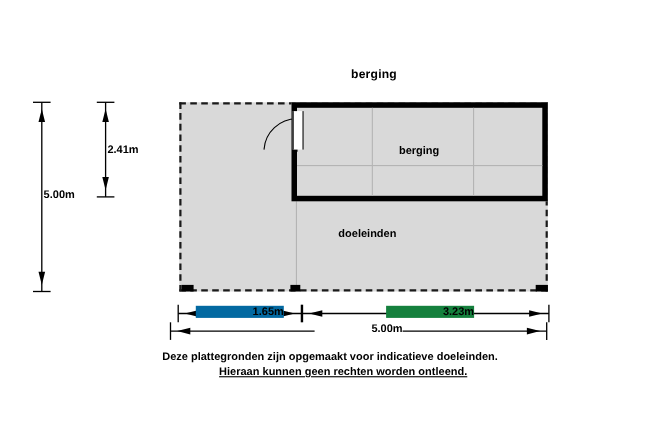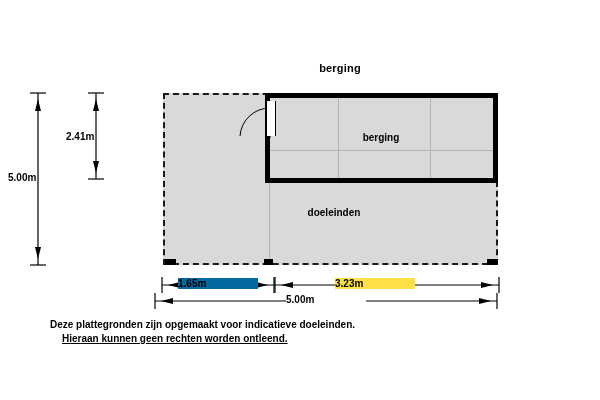--- a/index.html
+++ b/index.html
@@ -54,27 +54,28 @@
     font-weight: bold;
     text-align: center;
     white-space: nowrap;
   }
 
   
   .dim-label {
     font-size: 10px;
     font-weight: bold;
     white-space: nowrap;
-    text-align: left;
+    text-align: right;
   }
 
   
   .footer {
     font-size: 10px;
     font-weight: bold;
+    text-align: center;
     line-height: 14px;
   }
 
   svg { display: block; overflow: visible; }
 </style>
 </head>
 <body>
 
 <div id="root">
 
@@ -132,21 +133,21 @@
   </svg>
   <div class="abs dim-label" style="left:178px; top:278px; width:80px; background:#0369a1;">1.65m</div>
 
   <svg class="abs" style="left:268px; top:275px;" width="238" height="20">
     <line x1="7" y1="10" x2="231" y2="10" stroke="#000000" stroke-width="1.2"></line>
     <line x1="7" y1="2" x2="7" y2="18" stroke="#000000" stroke-width="1.2"></line>
     <line x1="231" y1="2" x2="231" y2="18" stroke="#000000" stroke-width="1.2"></line>
     <polygon points="13,10 25,7 25,13" fill="#000000"></polygon>
     <polygon points="225,10 213,7 213,13" fill="#000000"></polygon>
   </svg>
-  <div class="abs dim-label" style="left:335px; top:278px; width:80px; background:#fde047;">3.23m</div>
+  <div class="abs dim-label" style="left:351px; top:278px; width:80px; background:#15803d;">3.23m</div>
 
   <svg class="abs" style="left:148px; top:291px;" width="356" height="20">
     <line x1="7" y1="10" x2="349" y2="10" stroke="#000000" stroke-width="1.2"></line>
     <line x1="7" y1="2" x2="7" y2="18" stroke="#000000" stroke-width="1.2"></line>
     <line x1="349" y1="2" x2="349" y2="18" stroke="#000000" stroke-width="1.2"></line>
     <polygon points="13,10 25,7 25,13" fill="#000000"></polygon>
     <polygon points="343,10 331,7 331,13" fill="#000000"></polygon>
   </svg>
   <div class="abs dim-label" style="left:286px; top:294px; width:80px; background:#ffffff;">5.00m</div>
 

